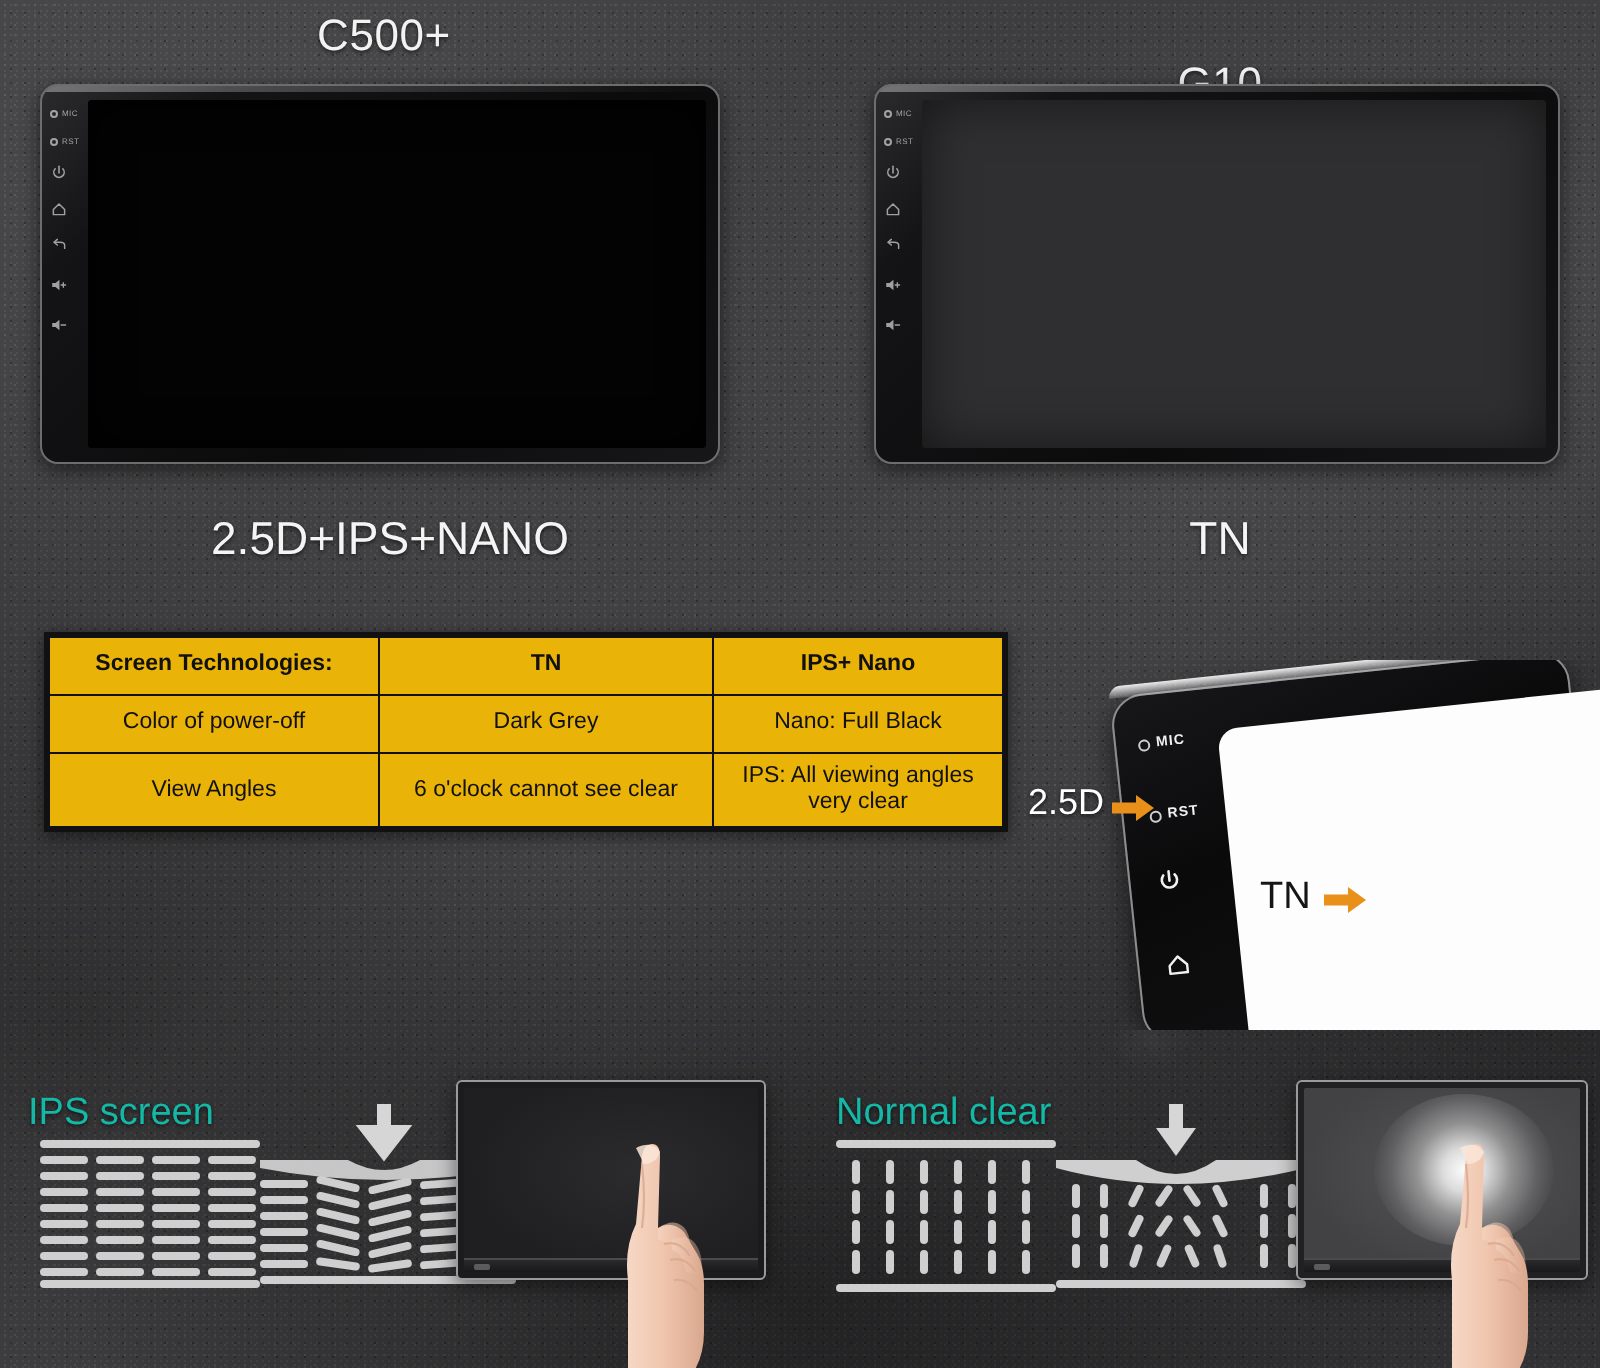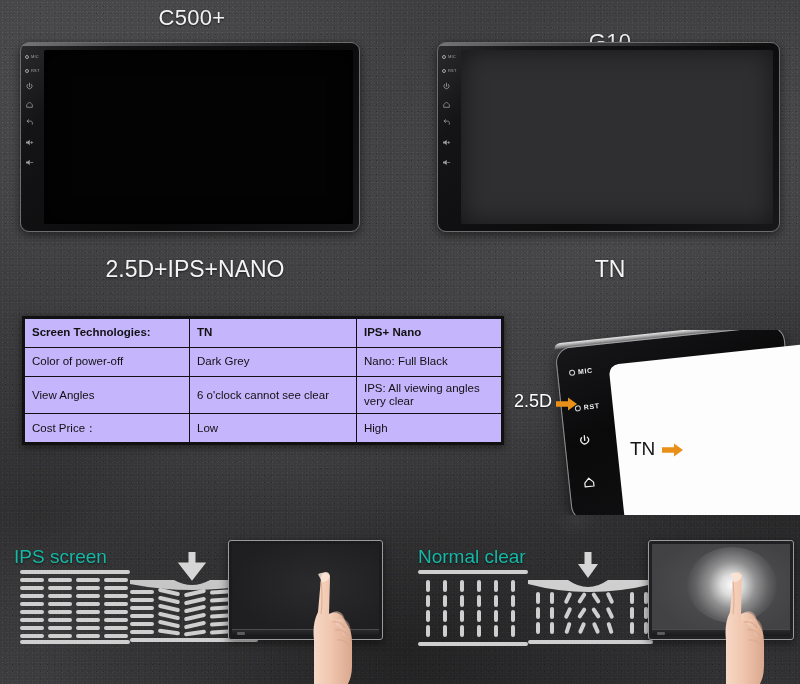--- a/index.html
+++ b/index.html
@@ -69,23 +69,24 @@
   .panel.tn{background:#2f2f31;box-shadow:inset 0 0 26px rgba(0,0,0,.55);}
   .btncol{position:absolute;left:0;top:0;bottom:0;width:22px;}
   .btn{position:absolute;left:5px;color:#b9b9bb;font-size:4px;letter-spacing:.2px;
        display:flex;align-items:center;gap:2px;opacity:.85;}
   .btn .dot{width:2px;height:2px;border-radius:50%;border:.5px solid #b9b9bb;}
   .btn svg{display:block;}
 
   
   #cmp-table{
     position:absolute;left:22px;top:316px;width:482px;
-    background:#c4b5fd;border:2px solid #111;box-sizing:border-box;
+    background:#eab308;border:2px solid #111;box-sizing:border-box;
     border-collapse:collapse;
     box-shadow:0 2px 8px rgba(0,0,0,.5);
+    text-align:center;
   }
   #cmp-table table{border-collapse:collapse;width:100%;}
   #cmp-table td{
     border:1px solid #111;color:#111;font-size:11.5px;
     padding:5px 7px;height:18px;vertical-align:middle;line-height:1.15;
   }
   #cmp-table td.c0{width:150px;}
   #cmp-table td.c1{width:152px;}
   #cmp-table tr.head td{font-weight:bold;}
 
@@ -237,25 +238,20 @@
     </tr>
     <tr>
       <td class="c0">Color of power-off</td>
       <td class="c1">Dark Grey</td>
       <td>Nano: Full Black</td>
     </tr>
     <tr>
       <td class="c0">View Angles</td>
       <td class="c1">6 o'clock cannot see clear</td>
       <td>IPS: All viewing angles very clear</td>
-    </tr>
-    <tr>
-      <td class="c0">Cost Price：</td>
-      <td class="c1">Low</td>
-      <td>High</td>
     </tr>
   </tbody>
     </table>
 </div>
 
 <div id="glass-illustration">
 
   <div class="corner" style="left:170px;top:68px;width:210px;height:160px;transform:rotate(-6deg);">
     <div class="body"></div>
     <div class="white" style="left:58px;top:26px;right:-40px;bottom:-40px;"></div>

